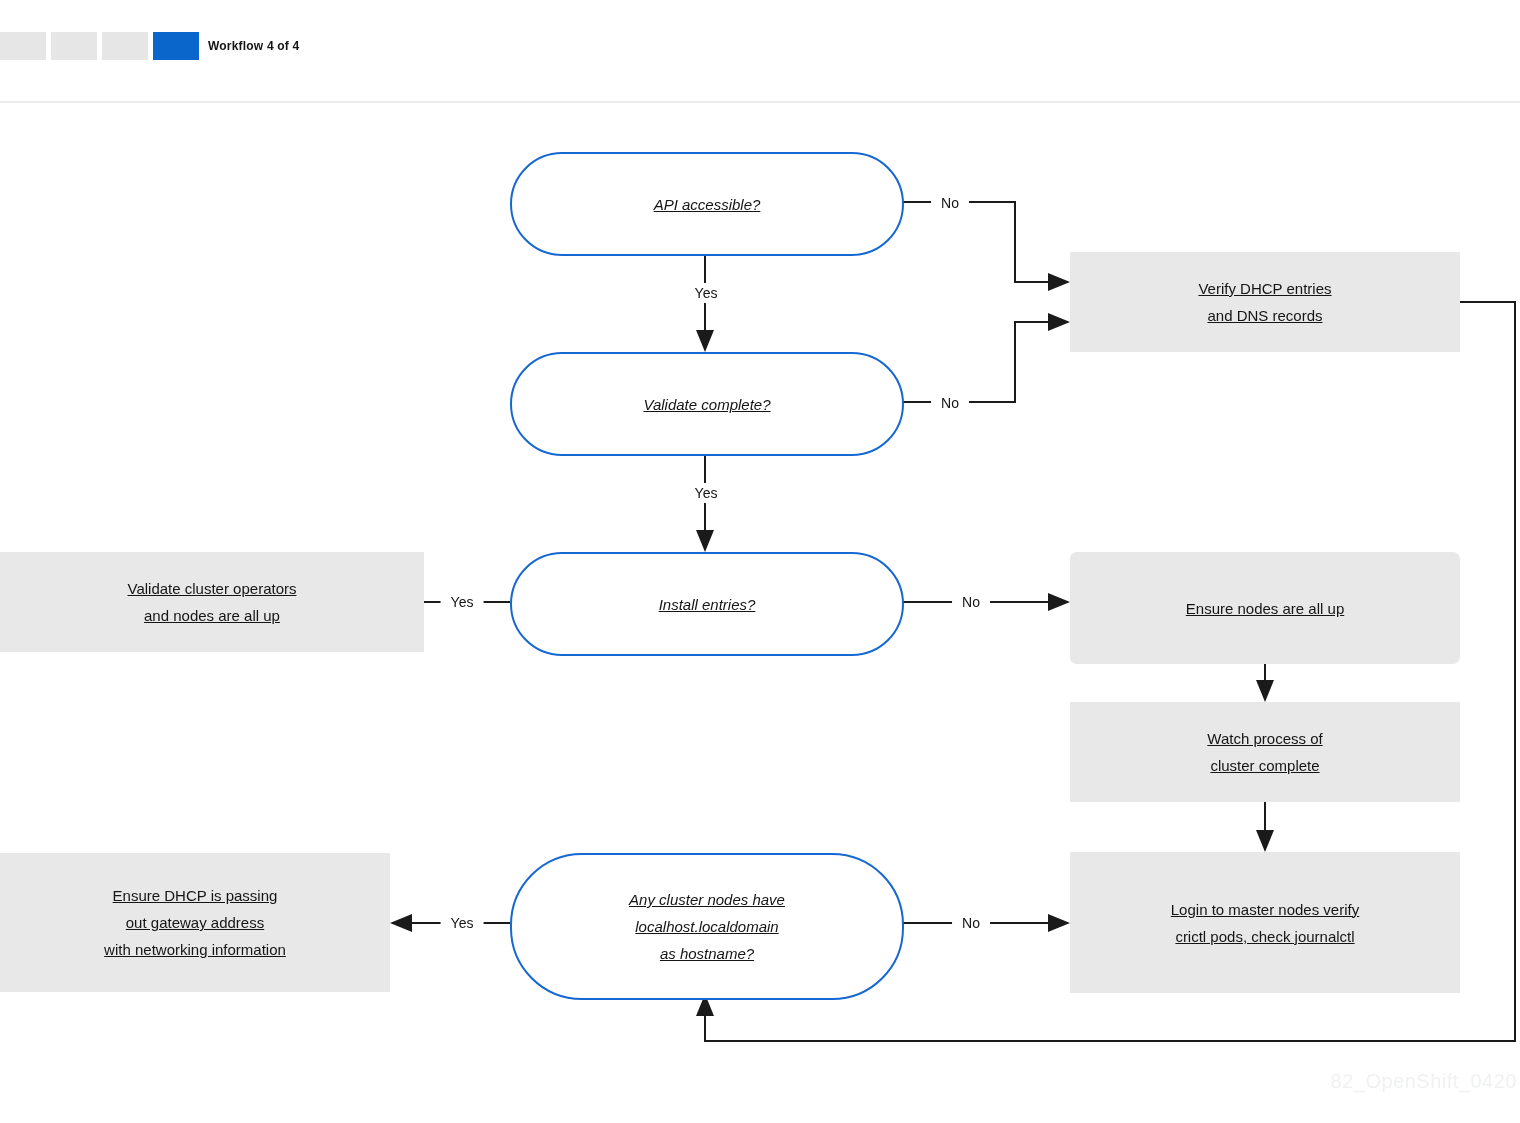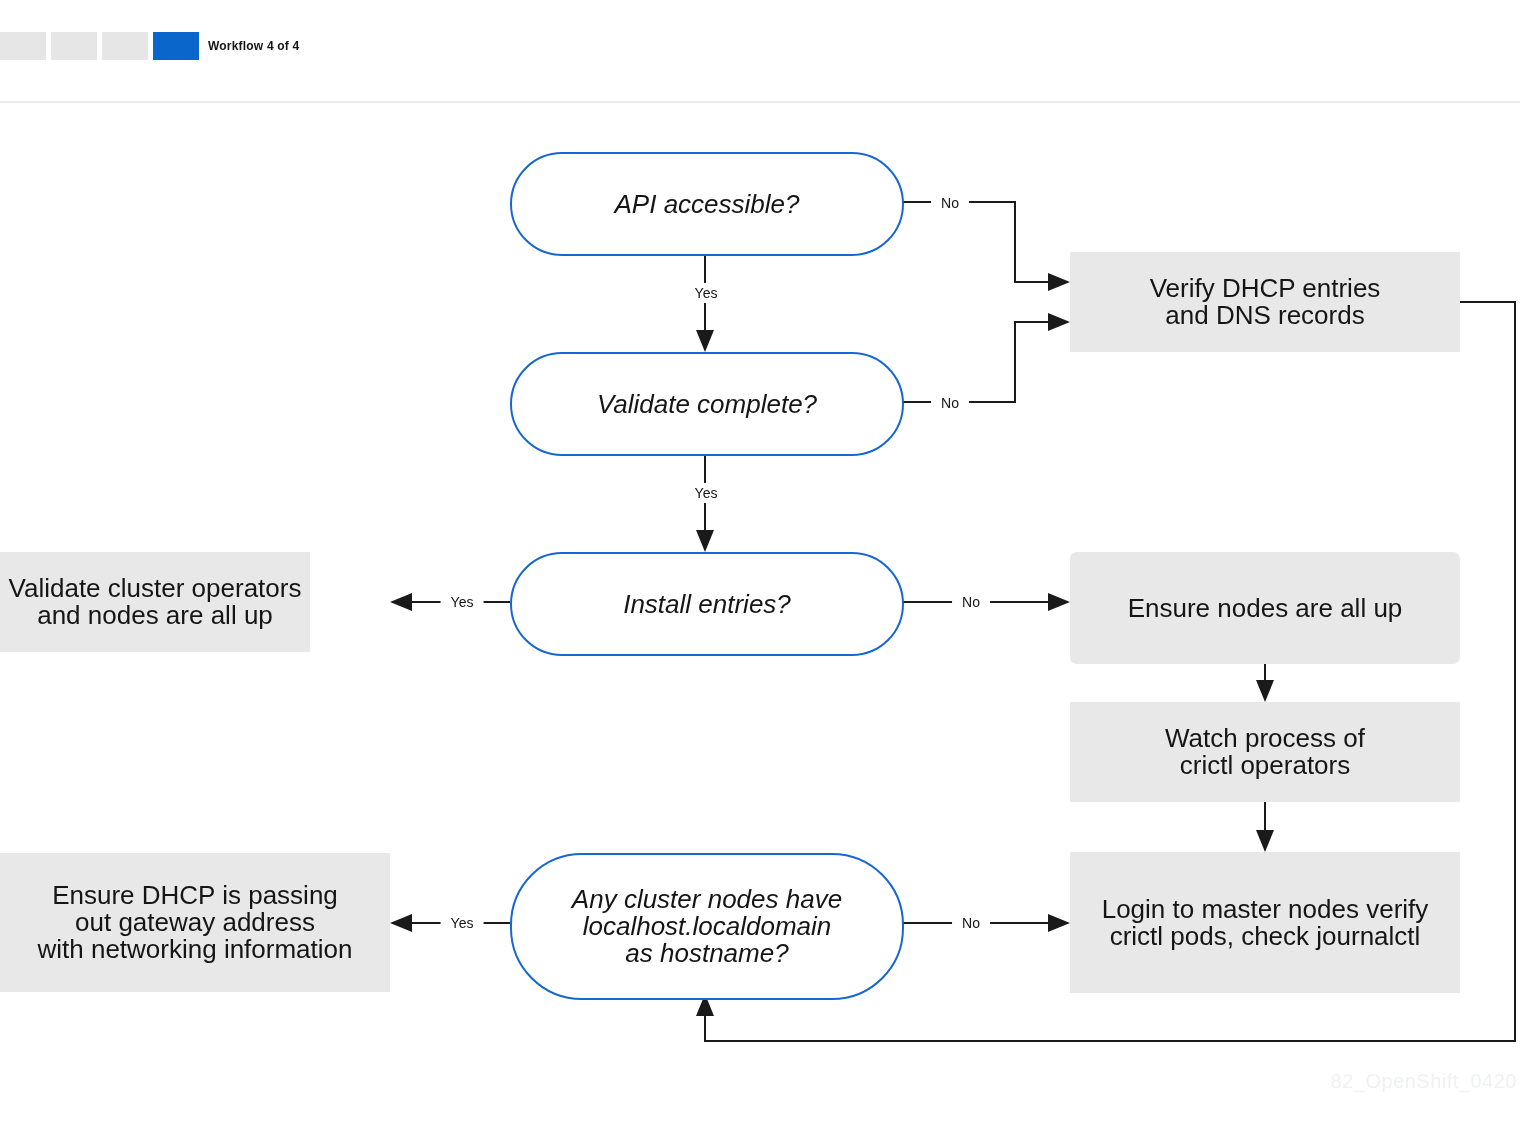--- a/index.html
+++ b/index.html
@@ -24,35 +24,35 @@
 
   
   .wires{position:absolute;left:0;top:0;width:1520px;height:1123px;}
   .connector{fill:none;stroke:var(--line,#1a1a1a);stroke-width:2;}
   .arrowhead-shape{fill:var(--line,#1a1a1a);}
 
   
   .node{
     position:absolute;display:flex;align-items:center;justify-content:center;
     text-align:center;white-space:pre-line;
-    font-size:26px;line-height:27px;color:var(--text,#151515);
+    font-size:15px;line-height:27px;color:var(--text,#151515);text-decoration:underline;
   }
   .decision{
     background:#ffffff;border:2px solid var(--pill-border,#1567d2);
     border-radius:52px;font-style:italic;
   }
   .task{background:var(--box-fill,#e8e8e8);}
 
   .node-api{left:510px;top:152px;width:390px;height:100px;}
   .node-bootstrap{left:510px;top:352px;width:390px;height:100px;}
   .node-install{left:510px;top:552px;width:390px;height:100px;}
   .node-hostname{left:510px;top:853px;width:390px;height:143px;border-radius:72px;}
 
   .node-verify-dhcp{left:1070px;top:252px;width:390px;height:100px;}
-  .node-validate-cluster{left:0;top:552px;width:310px;height:100px;}
+  .node-validate-cluster{left:0;top:552px;width:424px;height:100px;}
   .node-ensure-nodes{left:1070px;top:552px;width:390px;height:112px;border-radius:7px;}
   .node-watch-process{left:1070px;top:702px;width:390px;height:100px;}
   .node-login-master{left:1070px;top:852px;width:390px;height:141px;}
   .node-ensure-dhcp{left:0;top:853px;width:390px;height:139px;}
 
   
   .edge-label{
     position:absolute;transform:translate(-50%,-50%);
     background:#ffffff;padding:2px 10px;
     font-size:14px;color:var(--text,#151515);white-space:nowrap;
@@ -111,21 +111,21 @@
   <div class="node task node-verify-dhcp">Verify DHCP entries
 and DNS records</div>
 
   <div class="node decision node-hostname">Any cluster nodes have
 localhost.localdomain
 as hostname?</div>
   <div class="node task node-validate-cluster">Validate cluster operators
 and nodes are all up</div>
   <div class="node task node-ensure-nodes">Ensure nodes are all up</div>
   <div class="node task node-watch-process">Watch process of
-crictl operators</div>
+cluster complete</div>
   <div class="node task node-ensure-dhcp">Ensure DHCP is passing
 out gateway address
 with networking information</div>
   <div class="node task node-login-master">Login to master nodes verify
 crictl pods, check journalctl</div>
 
   <div class="edge-label lbl-yes-api">Yes</div>
   <div class="edge-label lbl-yes-bootstrap">Yes</div>
   <div class="edge-label lbl-no-api">No</div>
   <div class="edge-label lbl-no-bootstrap">No</div>

